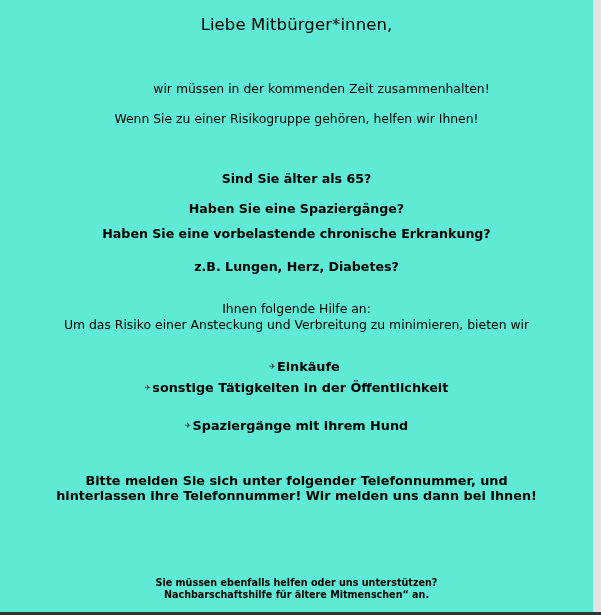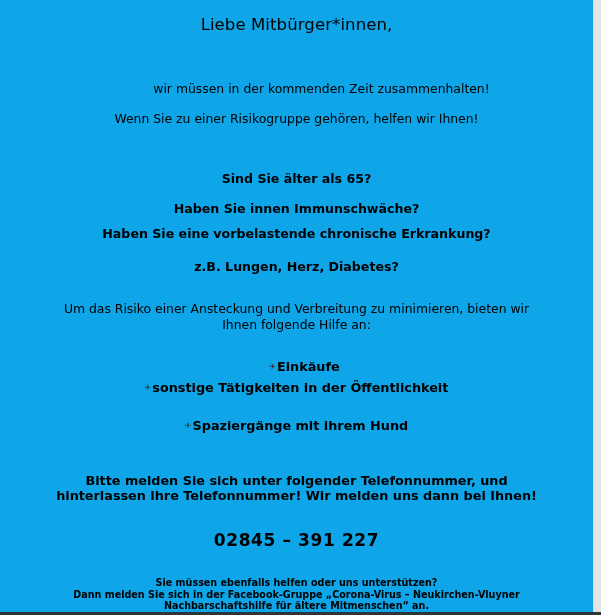--- a/index.html
+++ b/index.html
@@ -14,21 +14,21 @@
       overflow: hidden;
       font-family: "DejaVu Sans", "Liberation Sans", sans-serif;
       color: #000000;
     }
     .page {
       position: absolute;
       left: 0;
       top: 0;
       width: 593px;
       height: 613px;
-      background: #0ea5e9;
+      background: #5eead4;
     }
     .right-strip {
       position: absolute;
       left: 593px;
       top: 0;
       width: 8px;
       height: 615px;
       background: #e3e3e3;
       border-left: 1px solid #d8d8d8;
     }
@@ -111,48 +111,46 @@
 <body>
 
 <div class="page">
 
   <div class="line greeting">Liebe Mitbürger*innen,</div>
 
   <div class="line intro intro-1">wir müssen in der kommenden Zeit zusammenhalten!</div>
   <div class="line intro intro-2">Wenn Sie zu einer Risikogruppe gehören, helfen wir Ihnen!</div>
 
   <div class="line question q-1">Sind Sie älter als 65?</div>
-  <div class="line question q-2">Haben Sie innen Immunschwäche?</div>
+  <div class="line question q-2">Haben Sie eine Spaziergänge?</div>
   <div class="line question q-3">Haben Sie eine vorbelastende chronische Erkrankung?</div>
   <div class="line question q-4">z.B. Lungen, Herz, Diabetes?</div>
 
   <div class="line offer">
+    <div>Ihnen folgende Hilfe an:</div>
     <div>Um das Risiko einer Ansteckung und Verbreitung zu minimieren, bieten wir</div>
-    <div>Ihnen folgende Hilfe an:</div>
   </div>
 
   <div class="line help-item h-1">
     <span class="bullet">✈</span><span>Einkäufe</span>
   </div>
   <div class="line help-item h-2">
     <span class="bullet">✈</span><span>sonstige Tätigkeiten in der Öffentlichkeit</span>
   </div>
   <div class="line call-to-action">
     <div>Bitte melden Sie sich unter folgender Telefonnummer, und</div>
     <div>hinterlassen ihre Telefonnummer! Wir melden uns dann bei Ihnen!</div>
   </div>
 
   <div class="line help-item h-3">
     <span class="bullet">✈</span><span>Spaziergänge mit ihrem Hund</span>
   </div>
 
-  <div class="line phone">02845 – 391 227</div>
 
   <div class="line footer">
     <div>Sie müssen ebenfalls helfen oder uns unterstützen?</div>
-    <div>Dann melden Sie sich in der Facebook-Gruppe „Corona-Virus – Neukirchen-Vluyner</div>
     <div>Nachbarschaftshilfe für ältere Mitmenschen“ an.</div>
   </div>
 
 </div>
 
 <div class="right-strip"></div>
 <div class="bottom-strip"></div>
 
 </body></html>

